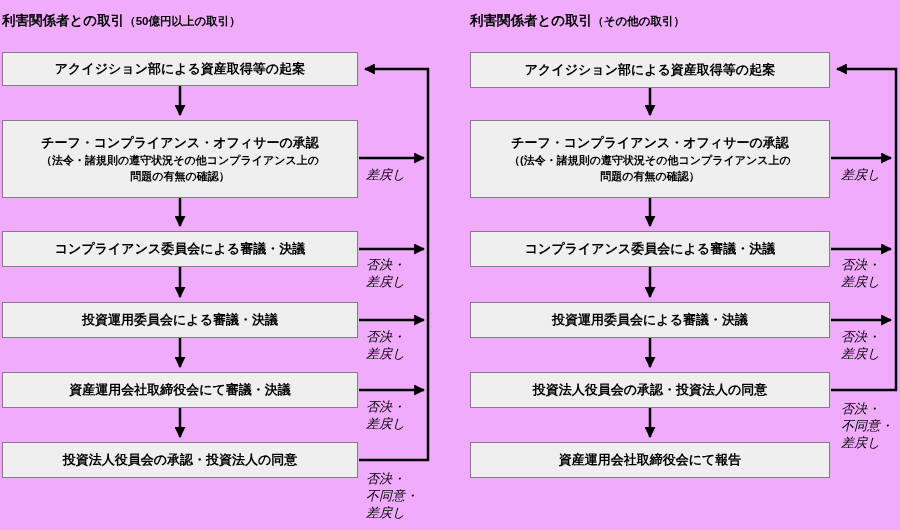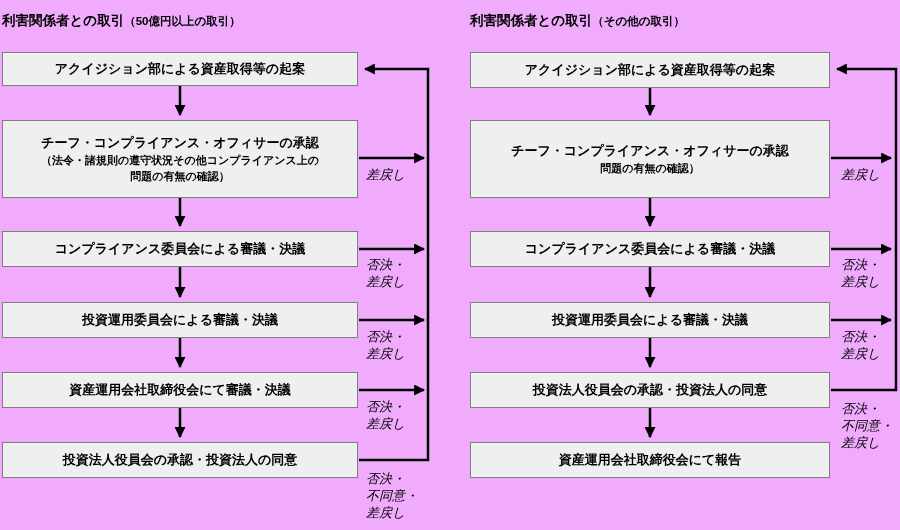--- a/index.html
+++ b/index.html
@@ -134,20 +134,21 @@
   </div>
 
   <div class="title" style="left:470px;top:12px;"><span>利害関係者との取引</span><span class="sub">（その他の取引）</span></div>
 
   <div class="box" style="left:470px;top:52px;width:360px;height:36px;">
     <span>アクイジション部による資産取得等の起案</span>
   </div>
 
   <div class="box" style="left:470px;top:120px;width:360px;height:78px;">
     <span>チーフ・コンプライアンス・オフィサーの承認</span>
+    <span class="sub">（(法令・諸規則の遵守状況その他コンプライアンス上の</span>
     <span class="sub">問題の有無の確認）</span>
   </div>
 
   <div class="box" style="left:470px;top:231px;width:360px;height:36px;">
     <span>コンプライアンス委員会による審議・決議</span>
   </div>
 
   <div class="box" style="left:470px;top:302px;width:360px;height:36px;">
     <span>投資運用委員会による審議・決議</span>
   </div>

